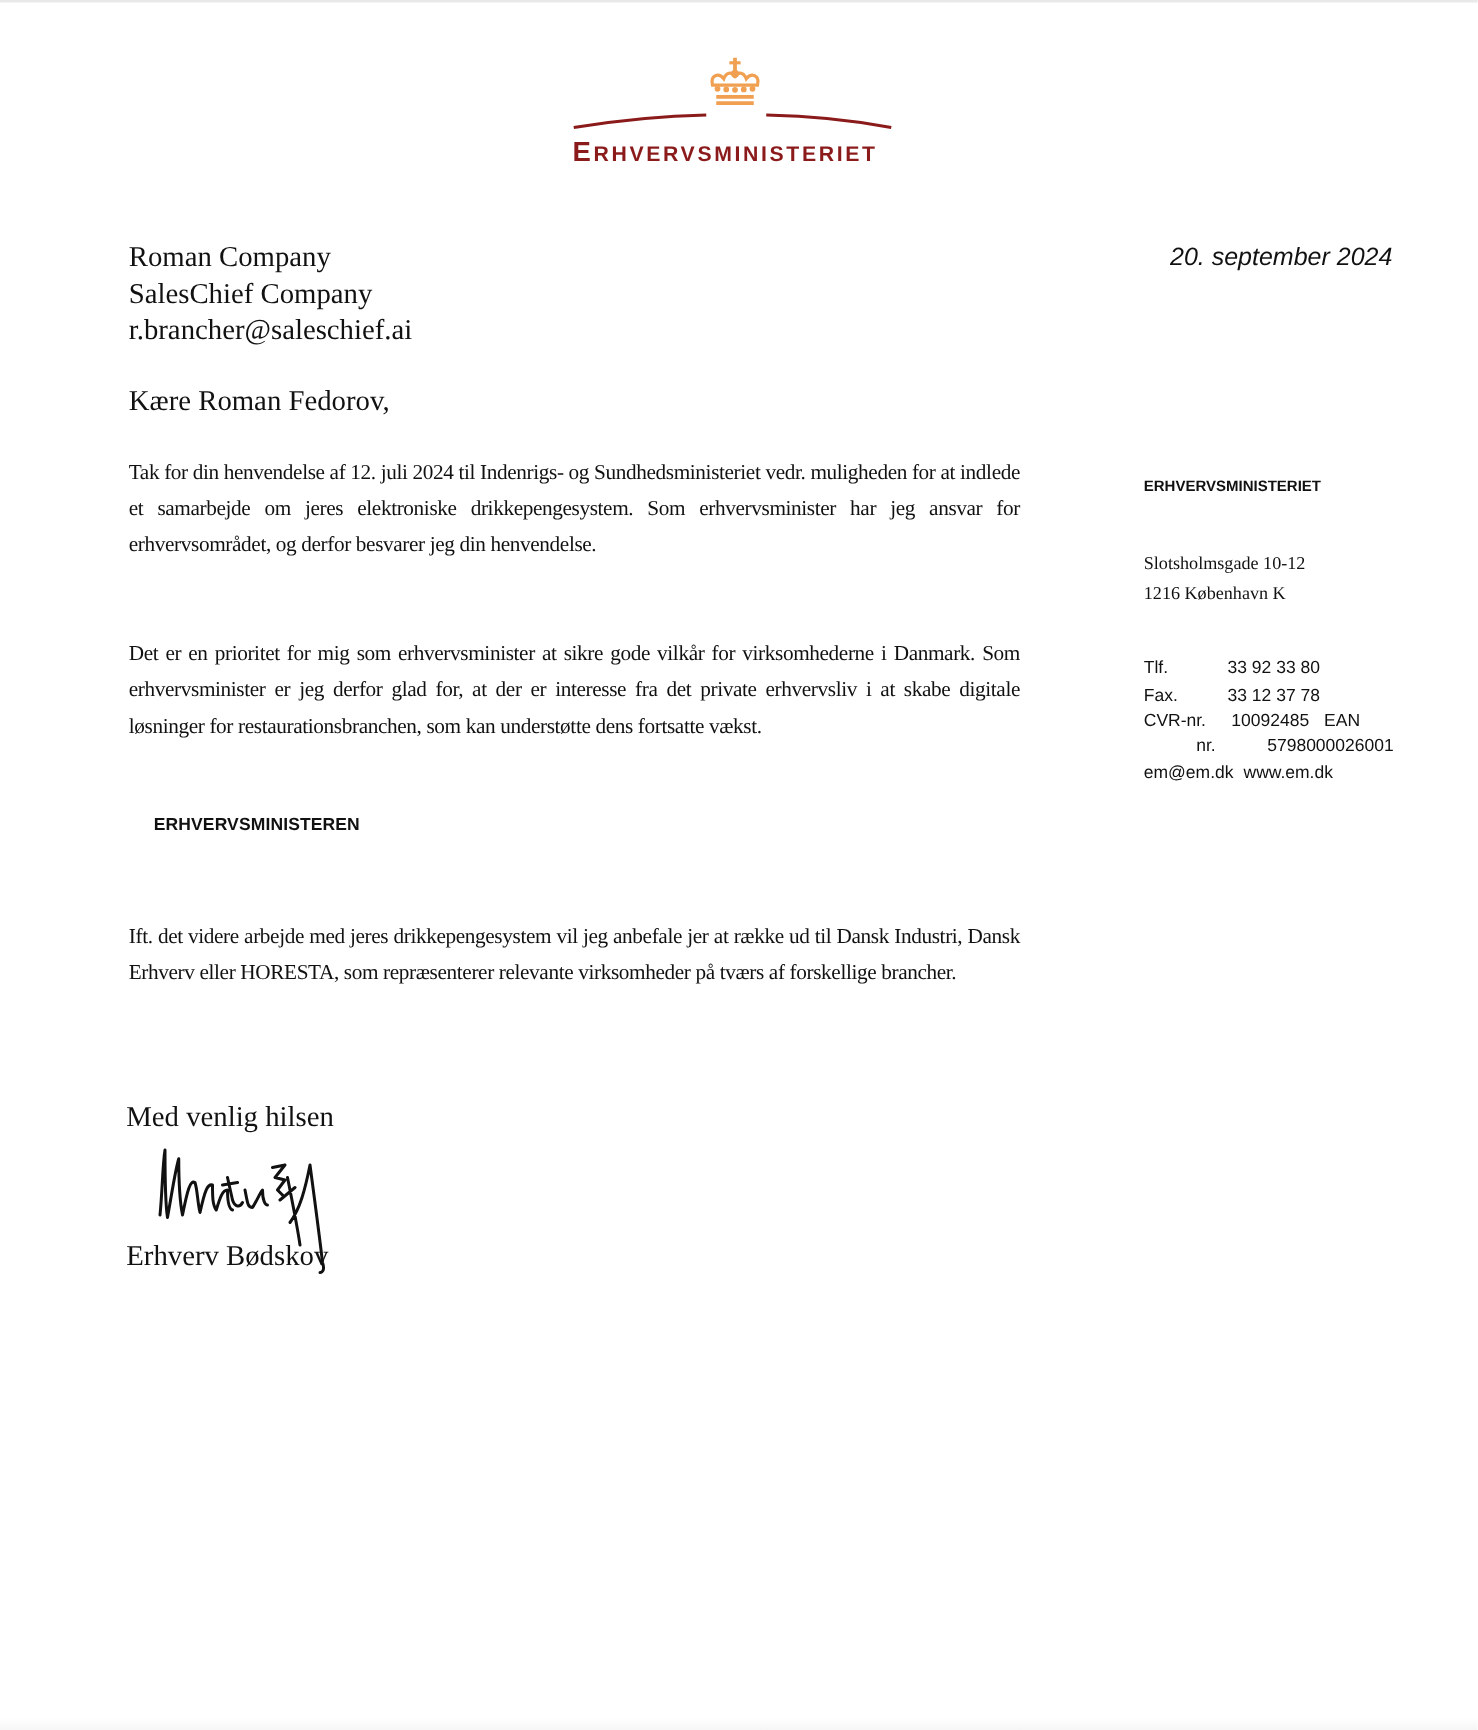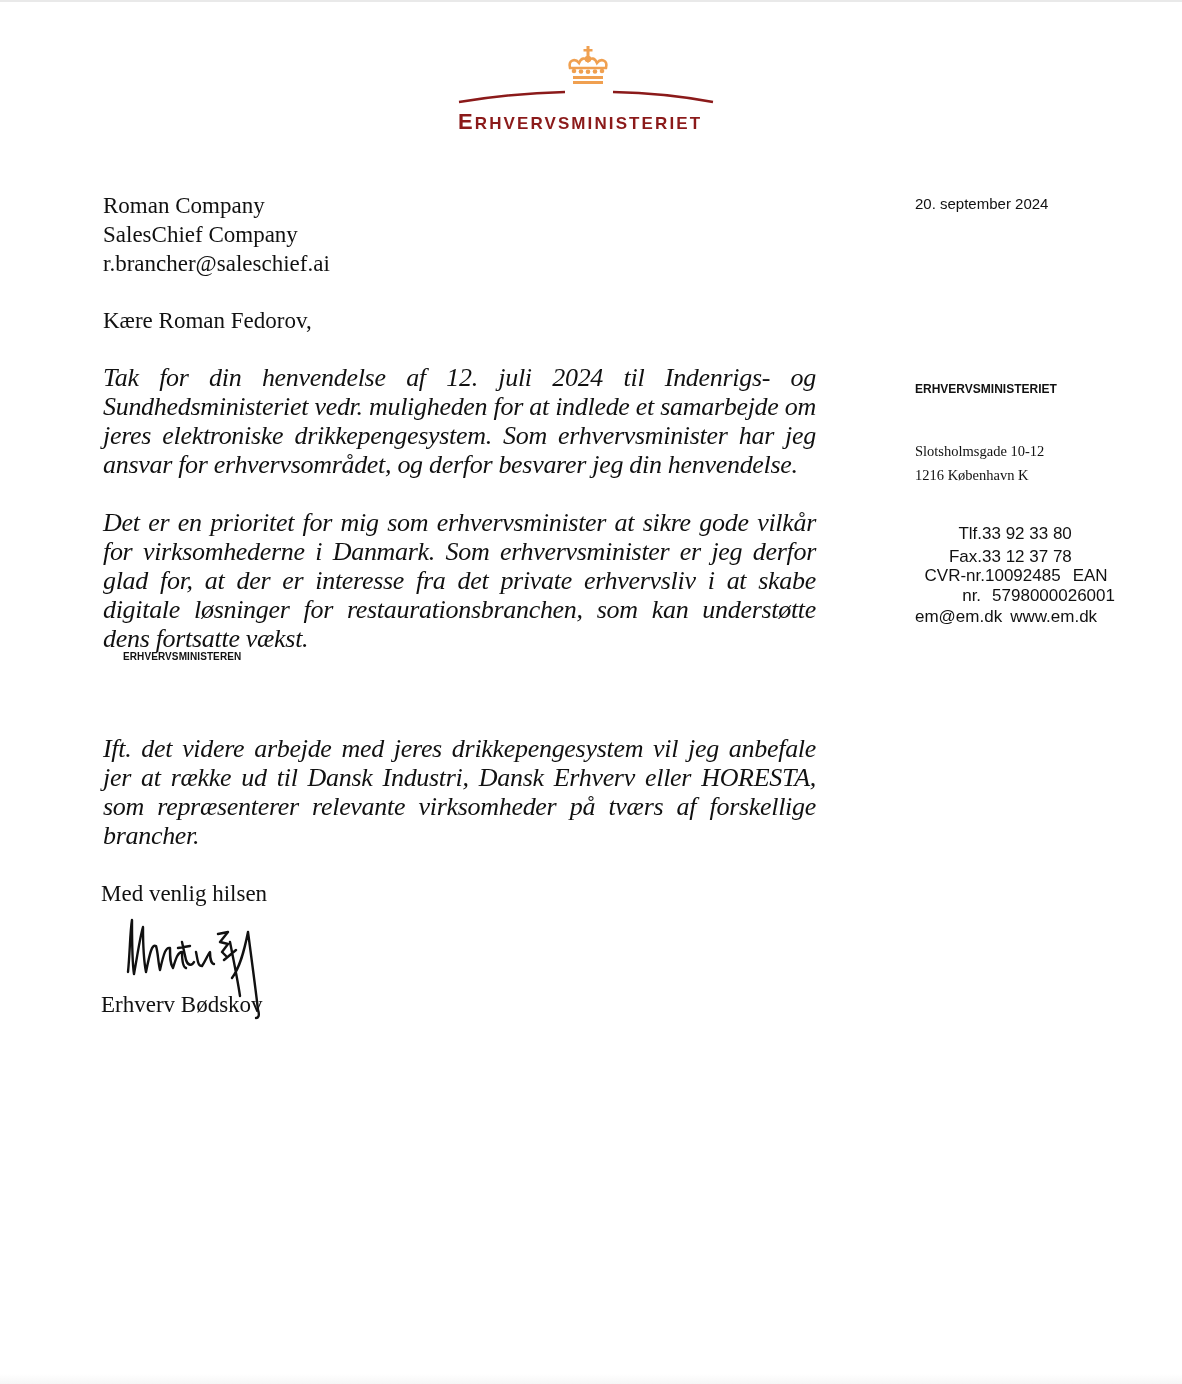--- a/index.html
+++ b/index.html
@@ -25,38 +25,38 @@
       font-size: 17px; letter-spacing: 2.1px; white-space: nowrap;
     }
     .logo-word .big { font-size: 22px; }
 
     
     .recipient { position: absolute; left: 103px; top: 191px; font-size: 23px; line-height: 29px; }
     .salutation { position: absolute; left: 103px; top: 306px; font-size: 23px; line-height: 29px; }
 
     .para {
       position: absolute; left: 103px; width: 713px;
-      font-size: 26px; line-height: 29px;
-      text-align: justify; letter-spacing: -0.3px; font-style: italic;
+      font-size: 17px; line-height: 29px;
+      text-align: justify; letter-spacing: -0.3px;
     }
     .p1 { top: 363px; }
     .p2 { top: 508px; }
     .p3 { top: 734px; }
 
     .small-heading {
       position: absolute; left: 103px; top: 651px;
       font-family: "Liberation Sans", sans-serif;
-      font-weight: bold; font-size: 10px; letter-spacing: 0.1px; padding-left: 20px;
+      font-weight: bold; font-size: 14px; letter-spacing: 0.1px; padding-left: 20px;
     }
 
     
-    .date { position: absolute; left: 915px; top: 195px; font-family: "Liberation Sans", sans-serif; font-size: 15px; }
+    .date { position: absolute; left: 936px; top: 195px; font-family: "Liberation Sans", sans-serif; font-size: 20px; font-style: italic; }
     .side-org { position: absolute; left: 915px; top: 382px; font-family: "Liberation Sans", sans-serif; font-weight: bold; font-size: 12px; }
     .side-addr { position: absolute; left: 915px; top: 440px; font-family: Liberation Serif, serif; font-size: 14.5px; line-height: 23.5px; }
-    .side-contact { position: absolute; left: 915px; top: 522px; font-family: "Liberation Sans", sans-serif; font-size: 17px; line-height: 23px; width: 200px; text-align: right; }
+    .side-contact { position: absolute; left: 915px; top: 522px; font-family: "Liberation Sans", sans-serif; font-size: 14px; line-height: 23px; width: 200px; }
     .side-contact .row { display: flex; white-space: nowrap; }
     .side-contact .lbl { width: 67px; display: inline-block; }
     .side-contact .row.tight { line-height: 16px; }
     .side-contact .row.cvr .lbl { width: 70px; }
     .side-contact .row.ean .lbl { width: 56px; padding-left: 2px; margin-left: 40px; }
 
     
     .closing { position: absolute; left: 101px; top: 879px; font-size: 23px; line-height: 29px; }
     .signature { position: absolute; left: 118px; top: 912px; }
     .signer { position: absolute; left: 101px; top: 990px; font-size: 23px; line-height: 29px; }

